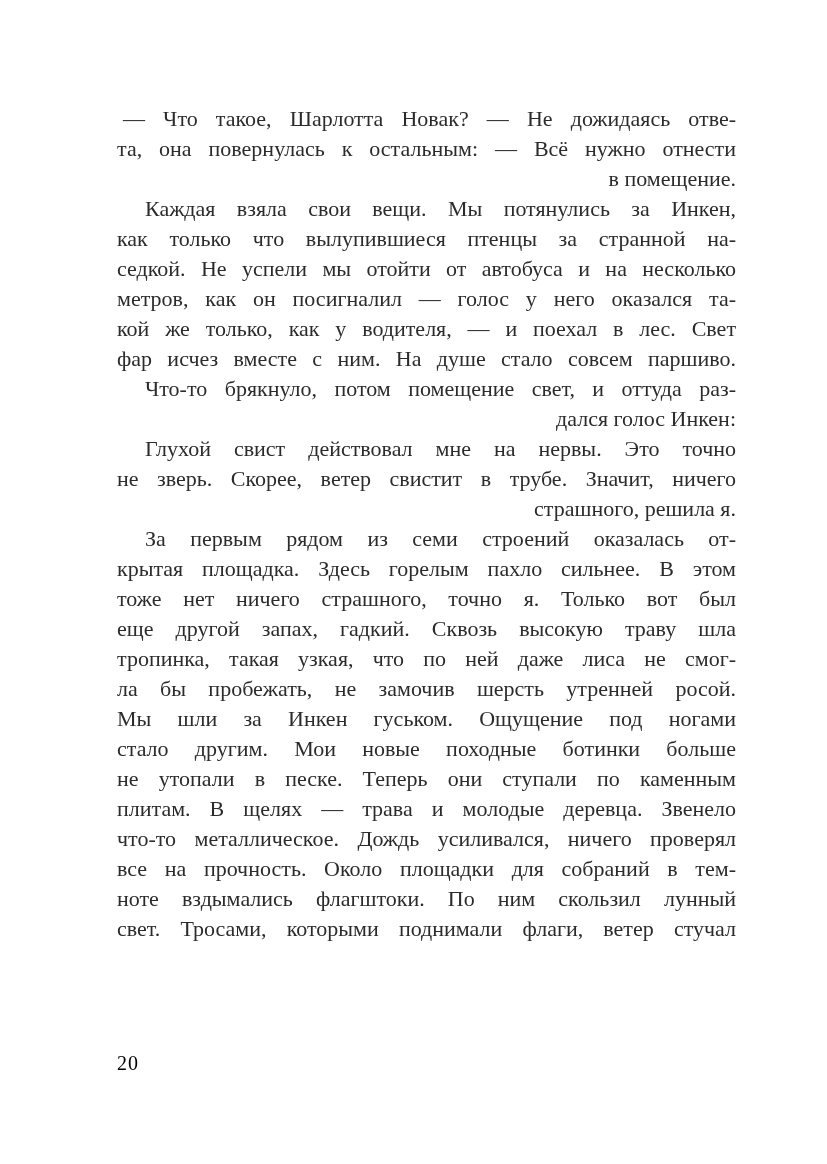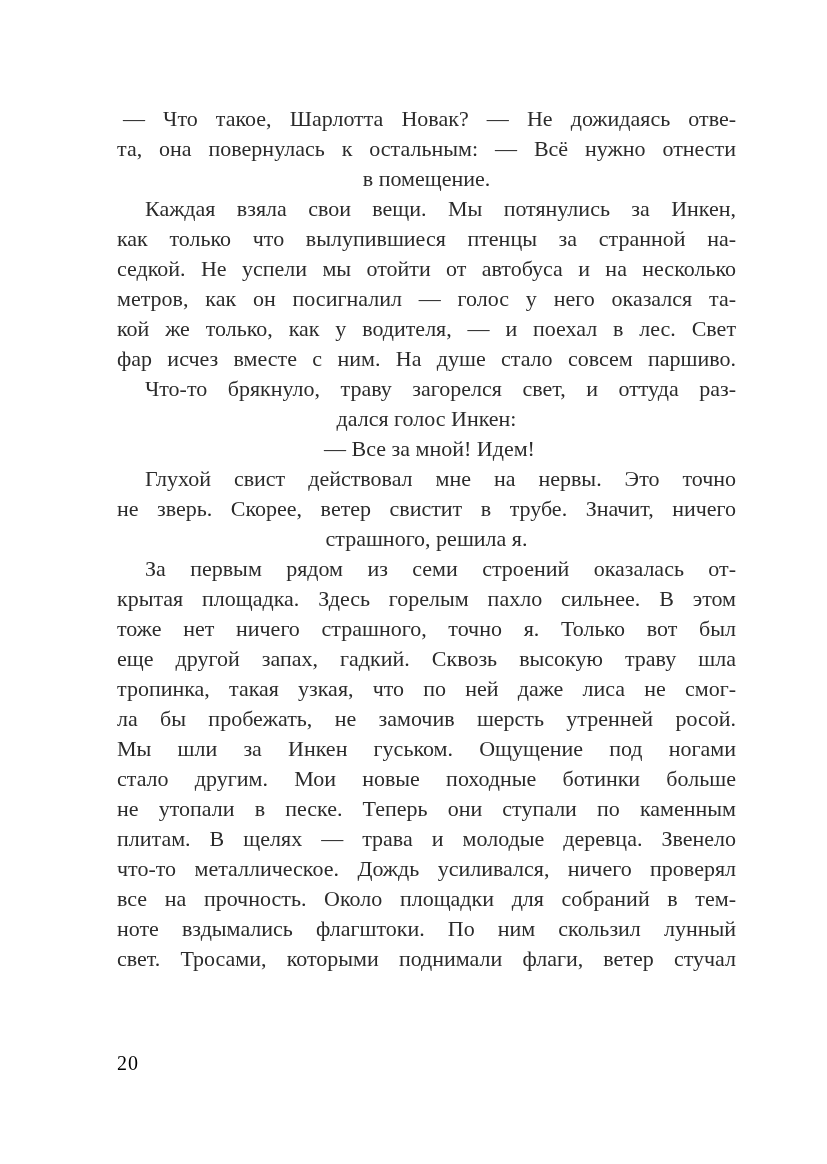--- a/index.html
+++ b/index.html
@@ -27,21 +27,21 @@
     width: 619px;
     font-family: "Liberation Serif", "DejaVu Serif", serif;
     font-size: 22px;
     line-height: 30px;
     color: #2b2b2b;
   }
   .para { margin: 0; padding: 0; }
   .line {
     height: 30px;
     white-space: normal;
-    text-align: center;
+    text-align: right;
   }
   
   .line.j {
     text-align: justify;
     text-align-last: justify;
   }
   
   .line.ind-p { padding-left: 28px; }
   
   .line.ind-d { padding-left: 6px; }
@@ -72,27 +72,24 @@
     <div class="para">
       <div class="line j ind-p">Каждая взяла свои вещи. Мы потянулись за Инкен,</div>
       <div class="line j">как только что вылупившиеся птенцы за странной на-</div>
       <div class="line j">седкой. Не успели мы отойти от автобуса и на несколько</div>
       <div class="line j">метров, как он посигналил — голос у него оказался та-</div>
       <div class="line j">кой же только, как у водителя, — и поехал в лес. Свет</div>
       <div class="line j">фар исчез вместе с ним. На душе стало совсем паршиво.</div>
     </div>
 
     <div class="para">
-      <div class="line j ind-p">Что-то брякнуло, траву загорелся свет, и оттуда раз-</div>
+      <div class="line j ind-p">Что-то брякнуло, потом помещение свет, и оттуда раз-</div>
       <div class="line">дался голос Инкен:</div>
     </div>
 
-    <div class="para">
-      <div class="line ind-d">— Все за мной! Идем!</div>
-    </div>
 
 
     <div class="para">
       <div class="line j ind-p">Глухой свист действовал мне на нервы. Это точно</div>
       <div class="line j">не зверь. Скорее, ветер свистит в трубе. Значит, ничего</div>
       <div class="line">страшного, решила я.</div>
     </div>
 
     <div class="para">
       <div class="line j ind-p">За первым рядом из семи строений оказалась от-</div>

